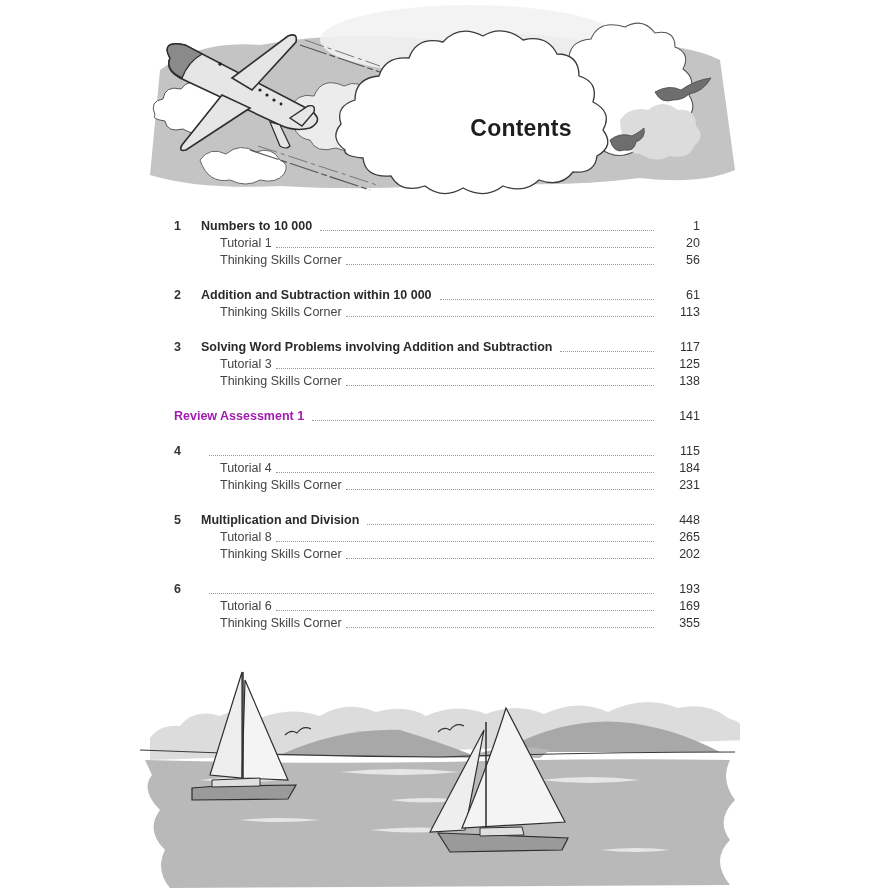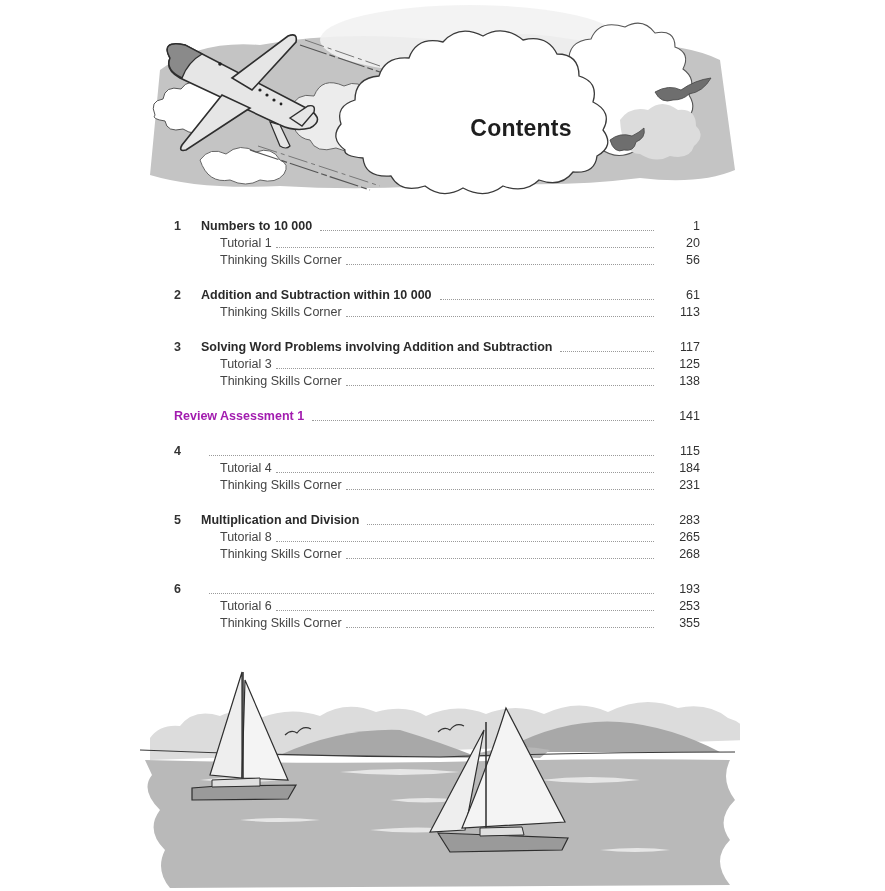--- a/index.html
+++ b/index.html
@@ -143,43 +143,43 @@
       <span class="title">Thinking Skills Corner</span>
       <span class="leader"></span>
       <span class="page-no">231</span>
     </div>
     <div class="gap"></div>
 
     <div class="row chapter">
       <span class="num">5</span>
       <span class="title">Multiplication and Division</span>
       <span class="leader"></span>
-      <span class="page-no">283</span>
+      <span class="page-no">448</span>
     </div>
     <div class="row sub">
       <span class="title">Tutorial 8</span>
       <span class="leader"></span>
       <span class="page-no">265</span>
     </div>
     <div class="row sub">
       <span class="title">Thinking Skills Corner</span>
       <span class="leader"></span>
-      <span class="page-no">268</span>
+      <span class="page-no">202</span>
     </div>
     <div class="gap"></div>
 
     <div class="row chapter">
       <span class="num">6</span>
       <span class="leader"></span>
       <span class="page-no">193</span>
     </div>
     <div class="row sub">
       <span class="title">Tutorial 6</span>
       <span class="leader"></span>
-      <span class="page-no">253</span>
+      <span class="page-no">169</span>
     </div>
     <div class="row sub">
       <span class="title">Thinking Skills Corner</span>
       <span class="leader"></span>
       <span class="page-no">355</span>
     </div>
   </div>
 
   <div class="footer-art">
     <svg width="600" height="231" viewBox="0 0 600 231">

